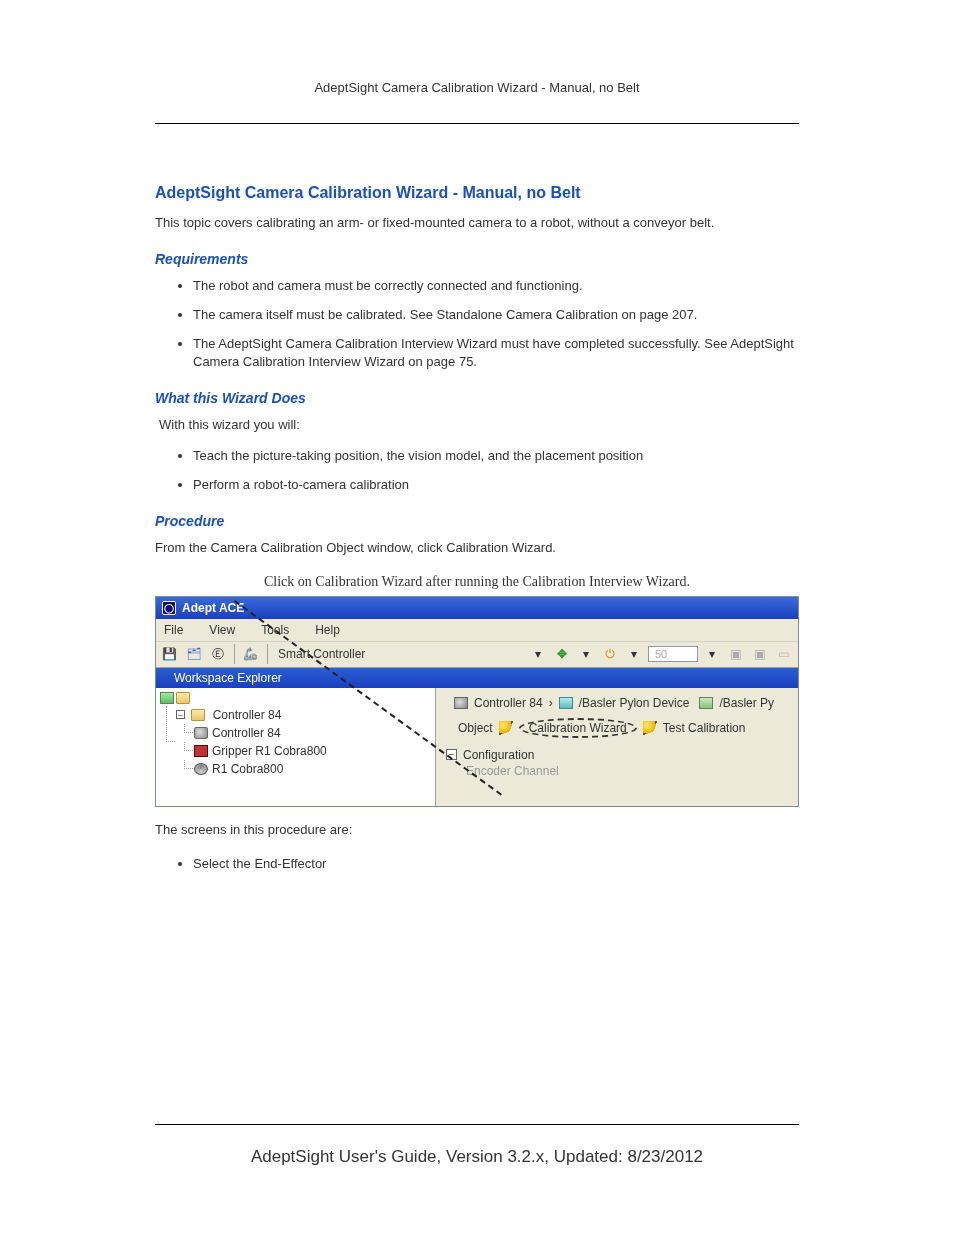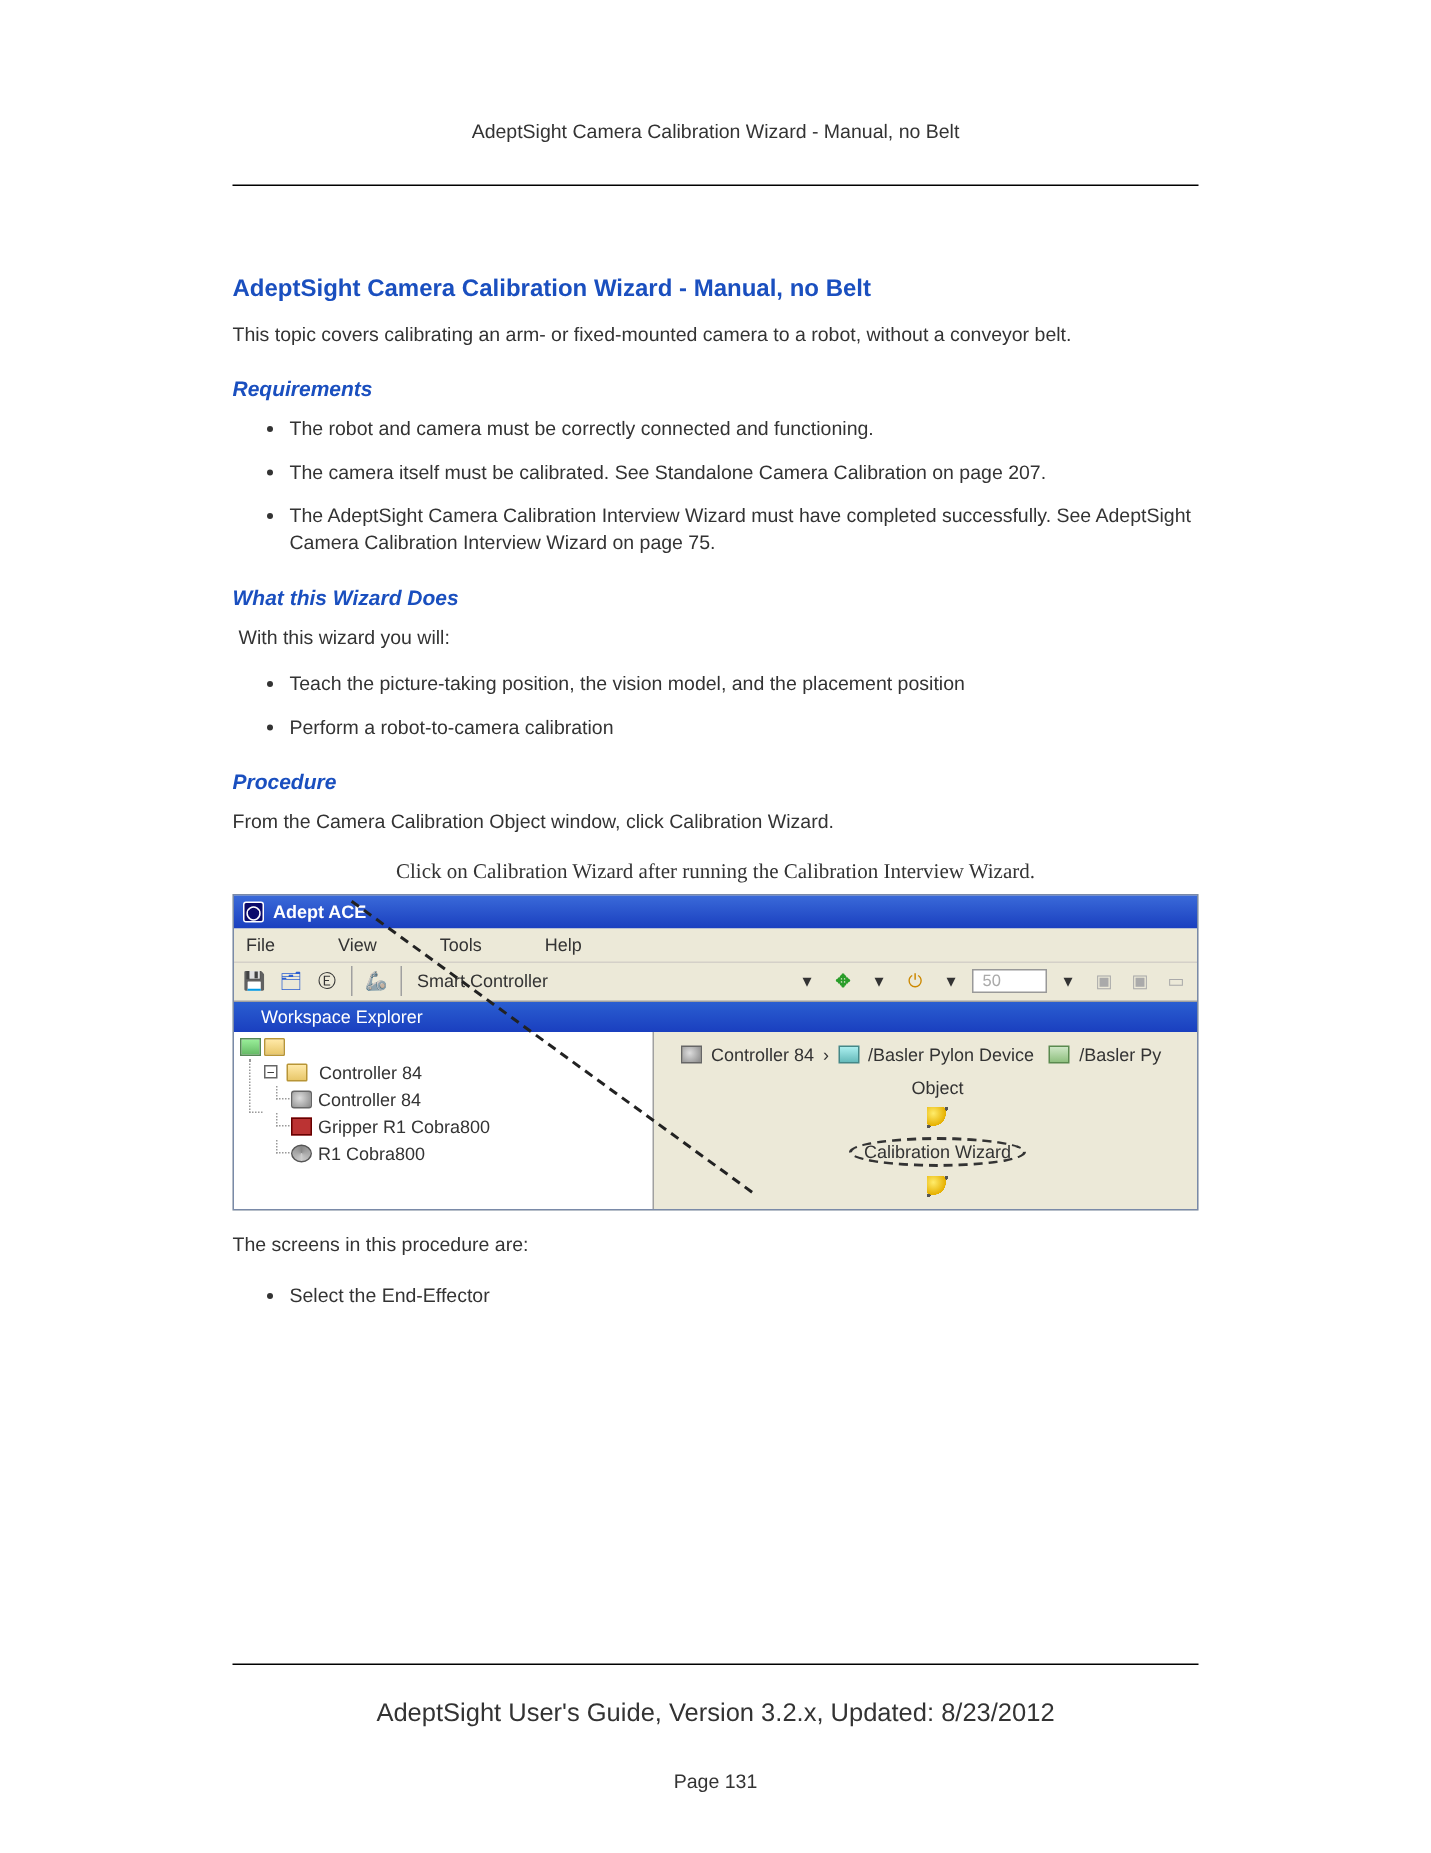--- a/index.html
+++ b/index.html
@@ -86,21 +86,21 @@
     border-radius: 2px;
     display: inline-flex;
     align-items: center;
     justify-content: center;
     font-size: 9px;
   }
   .menubar {
     background: #ece9d8;
     padding: 4px 8px;
     display: flex;
-    gap: 42px;
+    gap: 26px;
     border-bottom: 1px solid #d4d0c8;
   }
   .toolbar {
     background: #ece9d8;
     padding: 2px 4px;
     display: flex;
     align-items: center;
     border-bottom: 1px solid #a0a0a0;
     height: 26px;
     gap: 4px;
@@ -219,21 +219,20 @@
   .pic-small {
     background: linear-gradient(#cde6c5, #8fc07f);
     border: 1px solid #5a8a4f;
   }
   .actions {
     font-size: 12px;
     padding: 2px 6px 8px 22px;
     display: flex;
     align-items: center;
     gap: 6px;
-    flex-direction: column;
   }
   .wand-ico {
     width: 14px; height: 14px;
     background: radial-gradient(circle at 30% 30%, #ffec6b, #e6b000 60%, transparent 61%),
                 linear-gradient(135deg, transparent 45%, #555 45%, #555 55%, transparent 55%);
     display: inline-block;
   }
   .cal-wiz {
     border: 2px dashed #333;
     border-radius: 50%;
@@ -411,16 +410,15 @@
   </div>
 
   <p class="body-text">The screens in this procedure are:</p>
   <ul class="bullets">
     <li>Select the End-Effector</li>
   </ul>
 
   <div class="footer-area">
     <div class="footer-rule"></div>
     <div class="footer-text">AdeptSight User's Guide,  Version 3.2.x, Updated: 8/23/2012</div>
-    <div class="page-num">Page 131</div>
   </div>
 
 </div>
 
 </body></html>

